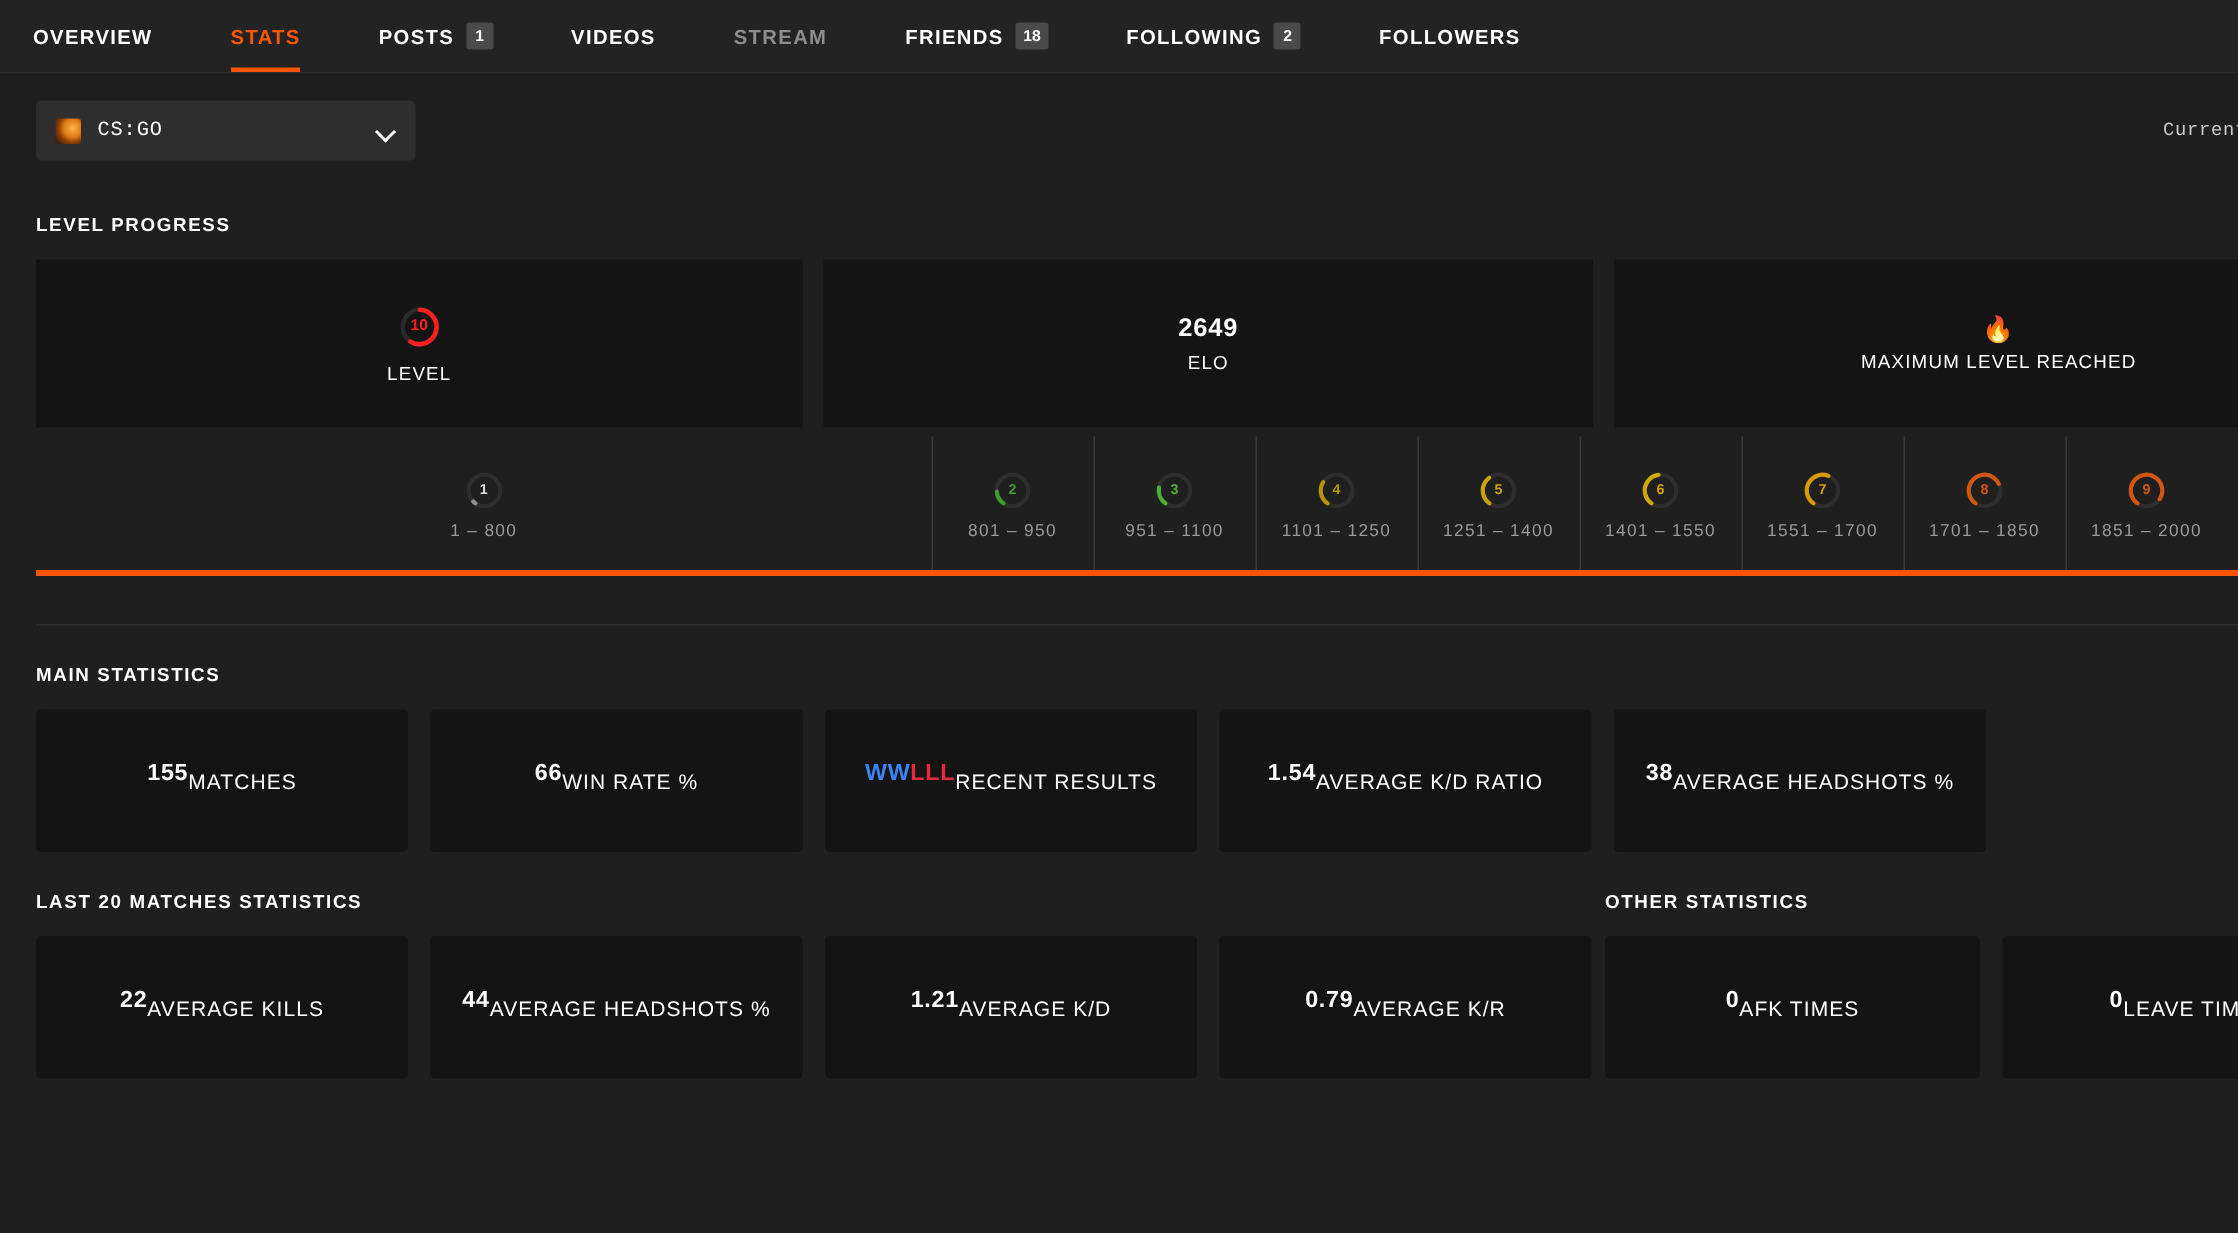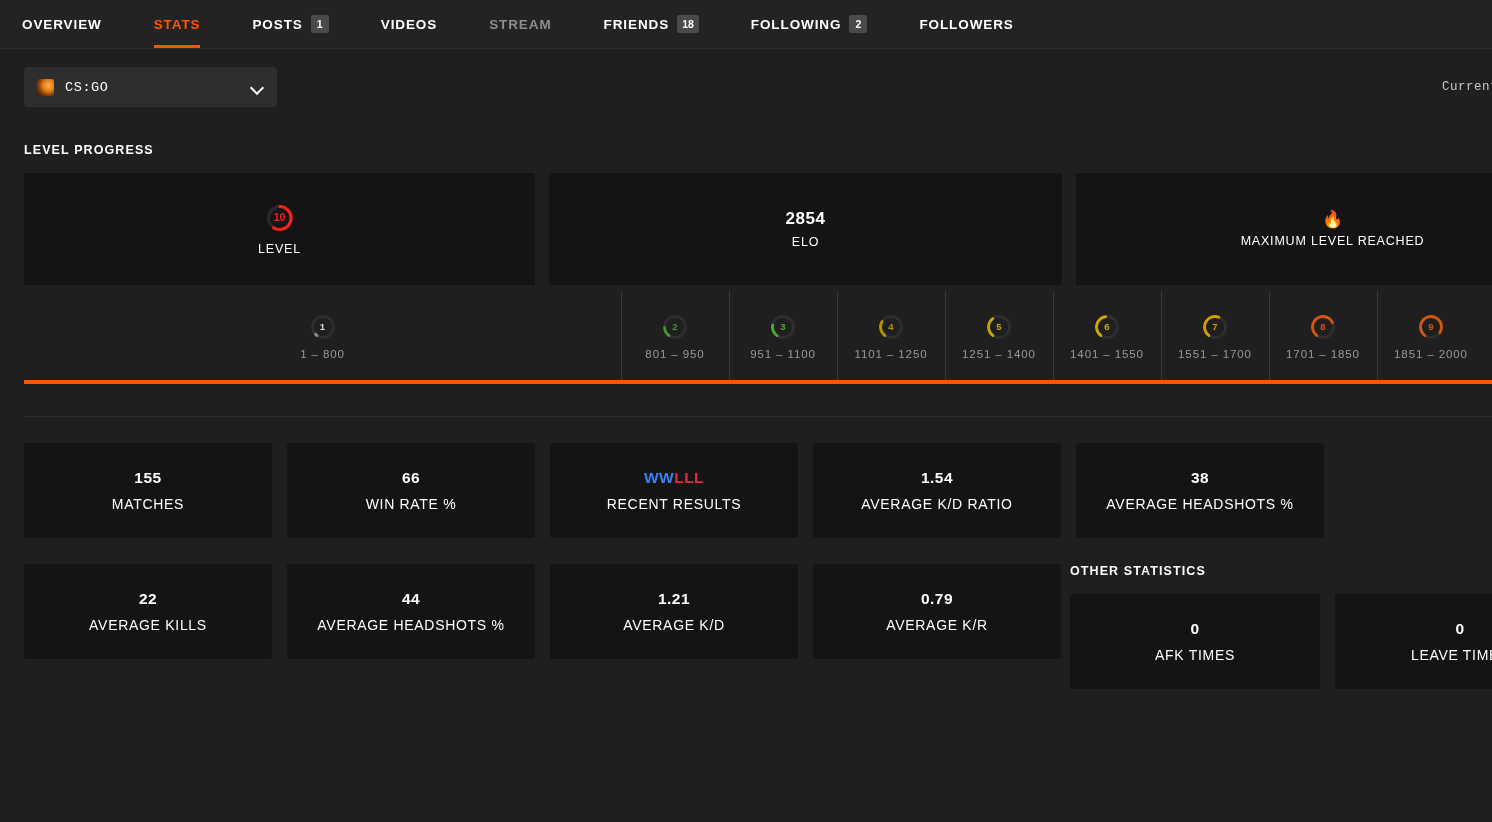--- a/index.html
+++ b/index.html
@@ -219,21 +219,21 @@
   .stats-block { margin-top: 26px; }
   .stat-cards {
     display: flex;
     gap: 15px;
   }
   .stat-card {
     background: #141414;
     border-radius: 3px;
     height: 95px;
     display: flex;
-    flex-direction: column;
+    flex-direction: row;
     align-items: center;
     justify-content: center;
     flex: 0 0 auto;
     width: 248px;
   }
   .stat-value {
     font-size: 15.5px;
     font-weight: bold;
     color: #ffffff;
     letter-spacing: 0.5px;
@@ -311,21 +311,21 @@
           <svg viewBox="0 0 30 30">
             <circle cx="15" cy="15" r="11.5" fill="none" stroke="#2a2a2a" stroke-width="3"></circle>
             <path d="M 15 3.5 A 11.5 11.5 0 1 1 8.5 24.8" fill="none" stroke="#ff1f1f" stroke-width="3" stroke-linecap="round"></path>
           </svg>
           <span class="badge-num" style="color:#ff1f1f">10</span>
         </div>
         <div class="lp-label">LEVEL</div>
       </div>
 
       <div class="lp-card w2">
-        <div class="lp-value">2854</div>
+        <div class="lp-value">2649</div>
         <div class="lp-label">ELO</div>
       </div>
 
       <div class="lp-card w3">
         <div class="flame">🔥</div>
         <div class="lp-label">MAXIMUM LEVEL REACHED</div>
       </div>
     </div>
 
     <div class="ladder-wrap">
@@ -421,20 +421,21 @@
             <div class="ladder-range">1851 – 2000</div>
           </div>
         </div>
       <div class="ladder-bar"></div>
     </div>
 
     <div class="hr"></div>
   </div>
 
   <div class="stats-block">
+    <div class="section-title">MAIN STATISTICS</div>
     <div class="stat-cards" id="main-stat-cards">
         <div class="stat-card">
           <div class="stat-value">155</div>
           <div class="stat-label">MATCHES</div>
         </div>
         <div class="stat-card">
           <div class="stat-value">66</div>
           <div class="stat-label">WIN RATE %</div>
         </div>
         <div class="stat-card">
@@ -447,20 +448,21 @@
         </div>
         <div class="stat-card">
           <div class="stat-value">38</div>
           <div class="stat-label">AVERAGE HEADSHOTS %</div>
         </div>
       </div>
   </div>
 
   <div class="bottom-row">
     <div class="bottom-col-left">
+      <div class="section-title">LAST 20 MATCHES STATISTICS</div>
       <div class="stat-cards" id="last20-cards">
           <div class="stat-card small">
             <div class="stat-value">22</div>
             <div class="stat-label">AVERAGE KILLS</div>
           </div>
           <div class="stat-card small">
             <div class="stat-value">44</div>
             <div class="stat-label">AVERAGE HEADSHOTS %</div>
           </div>
           <div class="stat-card small">

